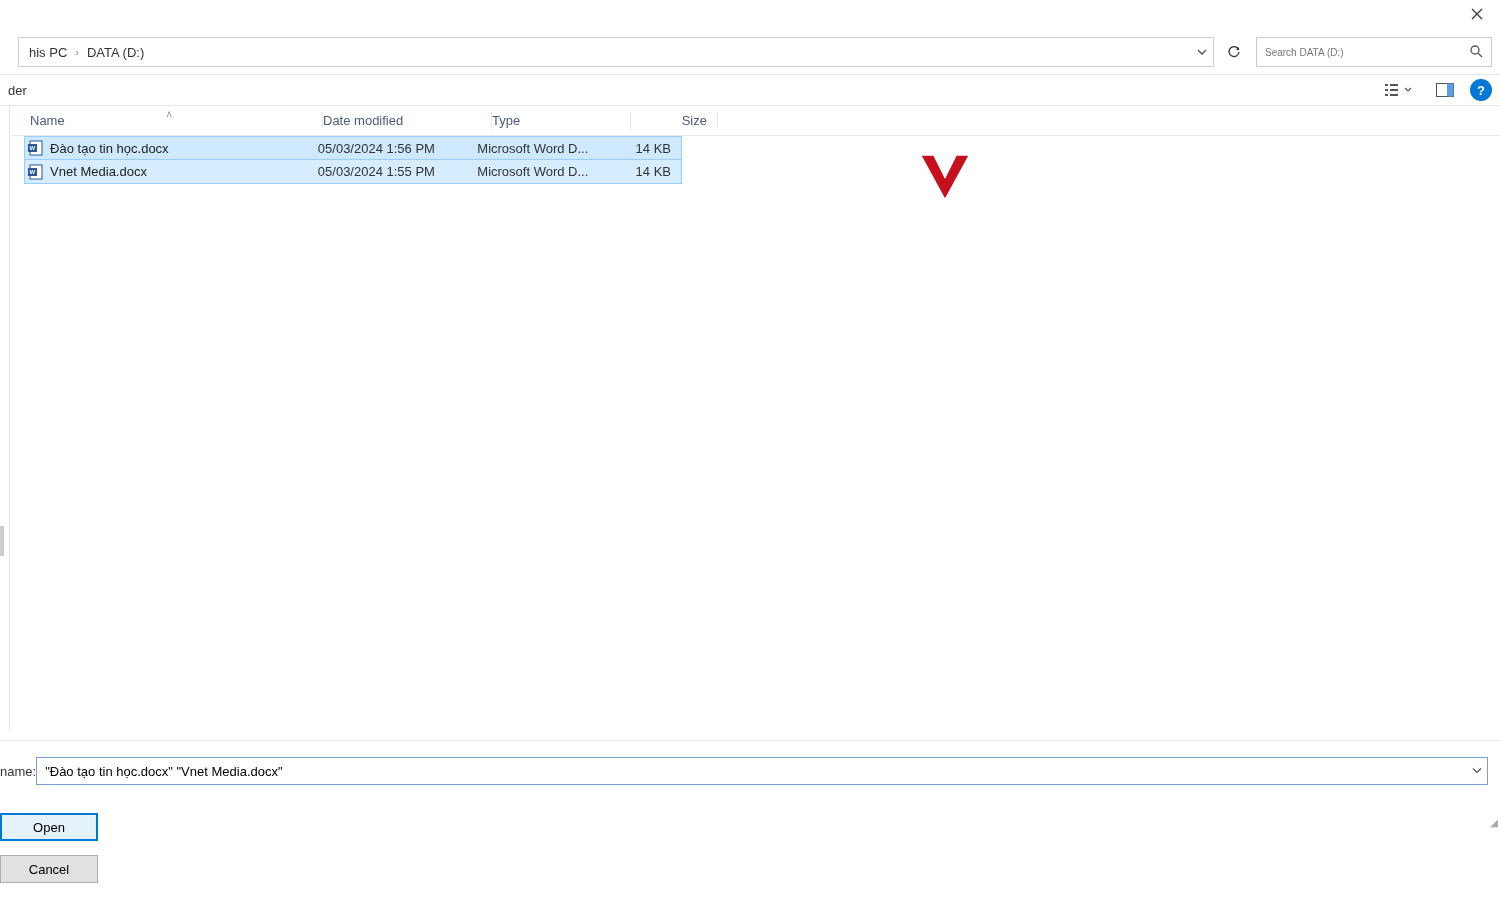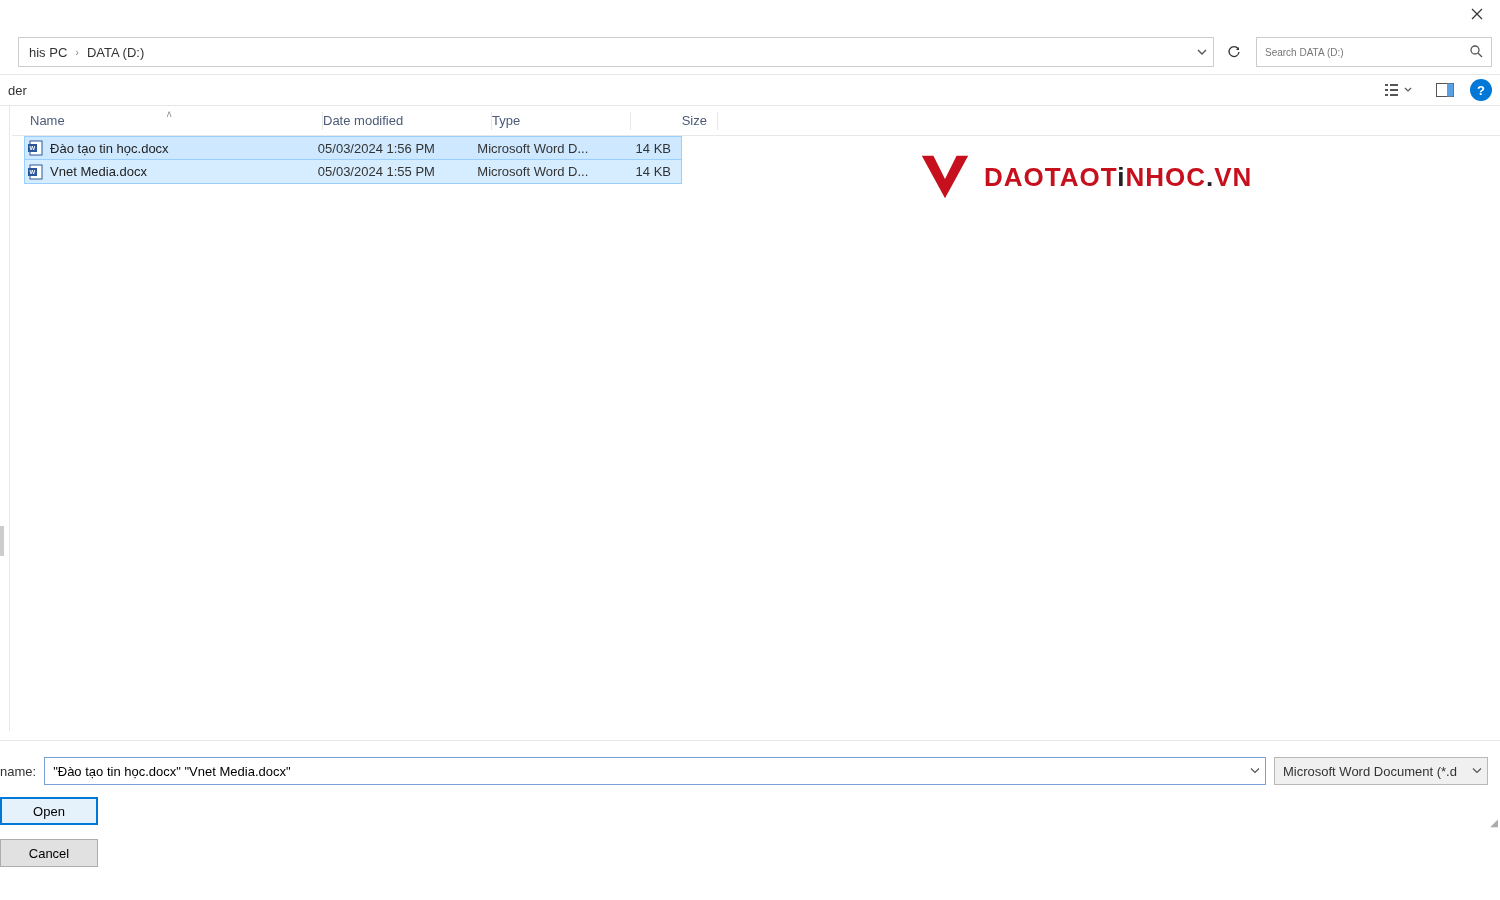--- a/index.html
+++ b/index.html
@@ -55,21 +55,21 @@
   .file-type { width: 138px; white-space: nowrap; overflow: hidden; text-overflow: ellipsis; color:#333;}
   .file-size { width: 76px; text-align: right; padding-right: 10px; color:#333;}
 
   
   .watermark { position: absolute; top: 148px; left: 916px; display: flex; align-items: center; gap: 10px; }
   .wm-text { font-family: Arial, sans-serif; font-weight: 900; font-size: 26px; letter-spacing: 1px; color: #c6101e; }
   .wm-dot { color:#222; }
 
   
   .bottom-panel { position: absolute; left: 0; right: 0; bottom: 70px; height: 90px; border-top: 1px solid #e6e6e6; background: #fff; padding: 10px 12px 0 0; }
-  .filename-row { display: flex; align-items: center; gap: 8px; margin-bottom: 12px; padding-top: 6px;}
+  .filename-row { display: flex; align-items: center; gap: 0; margin-bottom: 28px; padding-top: 6px;}
   .filename-label { padding-left: 0; color: #333; font-size: 13px; }
   .filename-input-wrap { flex: 1; position: relative; }
   .filename-input { width: 100%; height: 28px; border: 1px solid #7a9fd4; padding: 0 26px 0 8px; font-size: 13px; outline: none; }
   .filename-dd { position: absolute; right: 6px; top: 50%; transform: translateY(-50%); color:#555; cursor:pointer;}
   .filter-select-wrap { width: 214px; position: relative; }
   .filter-select { width: 100%; height: 28px; border: 1px solid #b8b8b8; background: #f0f0f0; padding: 0 22px 0 8px; font-size: 13px; white-space: nowrap; overflow: hidden; text-overflow: ellipsis; display:flex; align-items:center;}
   .filter-dd { position: absolute; right: 6px; top: 50%; transform: translateY(-50%); color:#555; cursor:pointer;}
 
   .buttons-row { display: flex; justify-content: flex-end; gap: 14px; padding-right: 0; flex-direction: column; }
   .dlg-btn { width: 98px; height: 28px; border: 1px solid #adadad; background: #e1e1e1; font-size: 13px; cursor: pointer; }
@@ -194,44 +194,33 @@
       <span class="file-size">14 KB</span>
     </div>
   </div>
 </div>
 
 <div class="watermark">
   <svg width="58" height="58" viewBox="0 0 60 60">
     <path d="M6 8 L30 52 L54 8 L42 8 L30 32 L18 8 Z" fill="#c6101e"></path>
     <path d="M20 8 L30 28 L40 8 L34 8 L30 16 L26 8 Z" fill="#ffffff" opacity="0.2"></path>
   </svg>
-  <span class="wm-text">
-    <span>DAOTAOT</span><span class="wm-dot">i</span><span>NHOC</span><span class="wm-dot">.</span><span>VN</span>
-  </span>
 </div>
 
 <div class="bottom-panel">
   <div class="filename-row">
     <span class="filename-label">name:</span>
     <div class="filename-input-wrap">
       <input class="filename-input" value="&quot;Đào tạo tin học.docx&quot; &quot;Vnet Media.docx&quot;" style="">
       <span class="filename-dd">
         <svg width="10" height="10">
             <path d="M1 3 L5 7 L9 3" stroke="#555" stroke-width="1.2" fill="none"></path>
           </svg>
       </span>
     </div>
-    <div class="filter-select-wrap">
-      <div class="filter-select">Microsoft Word Document (*.d</div>
-      <span class="filter-dd">
-        <svg width="10" height="10">
-            <path d="M1 3 L5 7 L9 3" stroke="#555" stroke-width="1.2" fill="none"></path>
-          </svg>
-      </span>
-    </div>
   </div>
   <div class="buttons-row">
     <button class="dlg-btn primary">Open</button>
     <button class="dlg-btn">Cancel</button>
   </div>
 </div>
 
 <div class="resize-grip">◢</div>
 
 </body></html>

